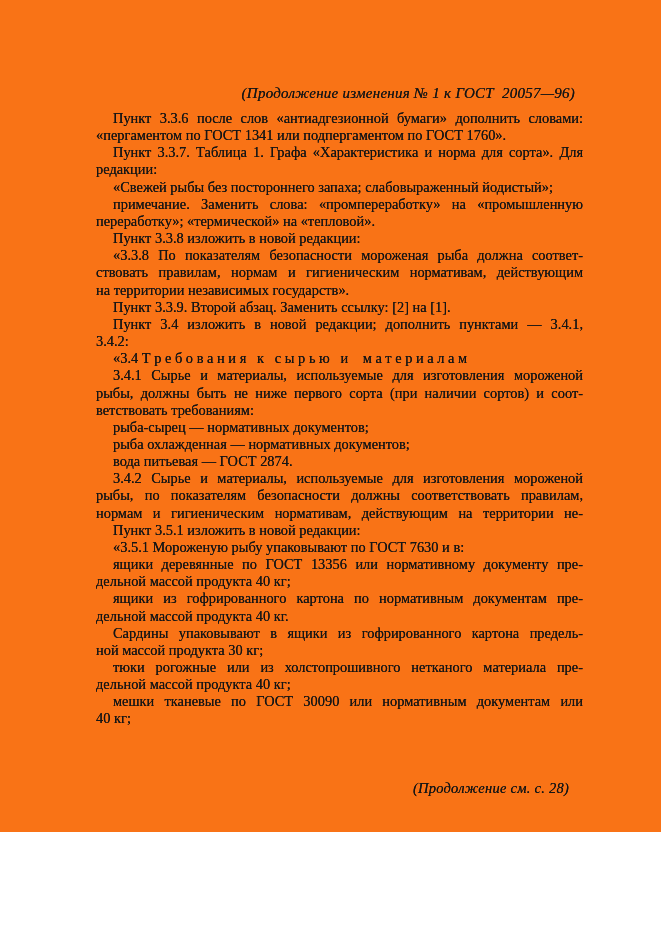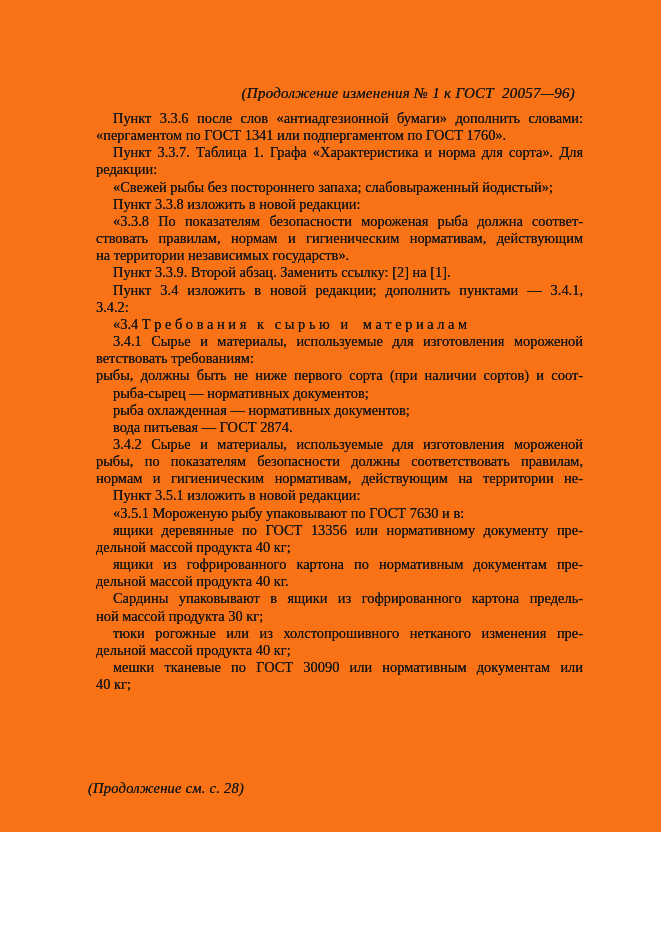--- a/index.html
+++ b/index.html
@@ -42,21 +42,21 @@
   .line.first { text-indent: 17px; }
   .line.just {
     text-align: justify;
     text-align-last: justify;
   }
   .footer-note {
     position: absolute;
     top: 780px;
     left: 88px;
     width: 481px;
-    text-align: left;
+    text-align: right;
     font-style: italic;
     font-size: 14.5px;
     letter-spacing: 0.25px;
     white-space: nowrap;
   }
 </style>
 </head>
 <body>
 
 <div class="page">
@@ -68,41 +68,45 @@
         <div class="line">«пергаментом по ГОСТ 1341 или подпергаментом по ГОСТ 1760».</div>
       </div>
       <div class="paragraph">
         <div class="line first just">Пункт 3.3.7. Таблица 1. Графа «Характеристика и норма для сорта». Для</div>
         <div class="line">редакции:</div>
       </div>
       <div class="paragraph">
         <div class="line first">«Свежей рыбы без постороннего запаха; слабовыраженный йодистый»;</div>
       </div>
       <div class="paragraph">
+        <div class="line first just">примечание. Заменить слова: «промпереработку» на «промышленную</div>
+        <div class="line">переработку»; «термической» на «тепловой».</div>
+      </div>
+      <div class="paragraph">
         <div class="line first">Пункт 3.3.8 изложить в новой редакции:</div>
       </div>
       <div class="paragraph">
         <div class="line first just">«3.3.8 По показателям безопасности мороженая рыба должна соответ-</div>
         <div class="line just">ствовать правилам, нормам и гигиеническим нормативам, действующим</div>
         <div class="line">на территории независимых государств».</div>
       </div>
       <div class="paragraph">
         <div class="line first">Пункт 3.3.9. Второй абзац. Заменить ссылку: [2] на [1].</div>
       </div>
       <div class="paragraph">
         <div class="line first just">Пункт 3.4 изложить в новой редакции; дополнить пунктами — 3.4.1,</div>
         <div class="line">3.4.2:</div>
       </div>
       <div class="paragraph">
         <div class="line first">«3.4&nbsp;Т&nbsp;р&nbsp;е&nbsp;б&nbsp;о&nbsp;в&nbsp;а&nbsp;н&nbsp;и&nbsp;я&nbsp;&nbsp;&nbsp;к&nbsp;&nbsp;&nbsp;с&nbsp;ы&nbsp;р&nbsp;ь&nbsp;ю&nbsp;&nbsp;&nbsp;и&nbsp;&nbsp;&nbsp;&nbsp;м&nbsp;а&nbsp;т&nbsp;е&nbsp;р&nbsp;и&nbsp;а&nbsp;л&nbsp;а&nbsp;м</div>
       </div>
       <div class="paragraph">
         <div class="line first just">3.4.1 Сырье и материалы, используемые для изготовления мороженой</div>
+        <div class="line just">рыбы, должны быть не ниже первого сорта (при наличии сортов) и соот-</div>
         <div class="line">ветствовать требованиям:</div>
-        <div class="line just">рыбы, должны быть не ниже первого сорта (при наличии сортов) и соот-</div>
       </div>
       <div class="paragraph">
         <div class="line first">рыба-сырец — нормативных документов;</div>
       </div>
       <div class="paragraph">
         <div class="line first">рыба охлажденная — нормативных документов;</div>
       </div>
       <div class="paragraph">
         <div class="line first">вода питьевая — ГОСТ 2874.</div>
       </div>
@@ -123,21 +127,21 @@
       </div>
       <div class="paragraph">
         <div class="line first just">ящики из гофрированного картона по нормативным документам пре-</div>
         <div class="line">дельной массой продукта 40 кг.</div>
       </div>
       <div class="paragraph">
         <div class="line first just">Сардины упаковывают в ящики из гофрированного картона предель-</div>
         <div class="line">ной массой продукта 30 кг;</div>
       </div>
       <div class="paragraph">
-        <div class="line first just">тюки рогожные или из холстопрошивного нетканого изменения пре-</div>
+        <div class="line first just">тюки рогожные или из холстопрошивного нетканого материала пре-</div>
         <div class="line">дельной массой продукта 40 кг;</div>
       </div>
       <div class="paragraph">
         <div class="line first just">мешки тканевые по ГОСТ 30090 или нормативным документам или</div>
         <div class="line">40 кг;</div>
       </div>
     </div>
 
   <div class="footer-note">(Продолжение см. с. 28)</div>
 </div>

